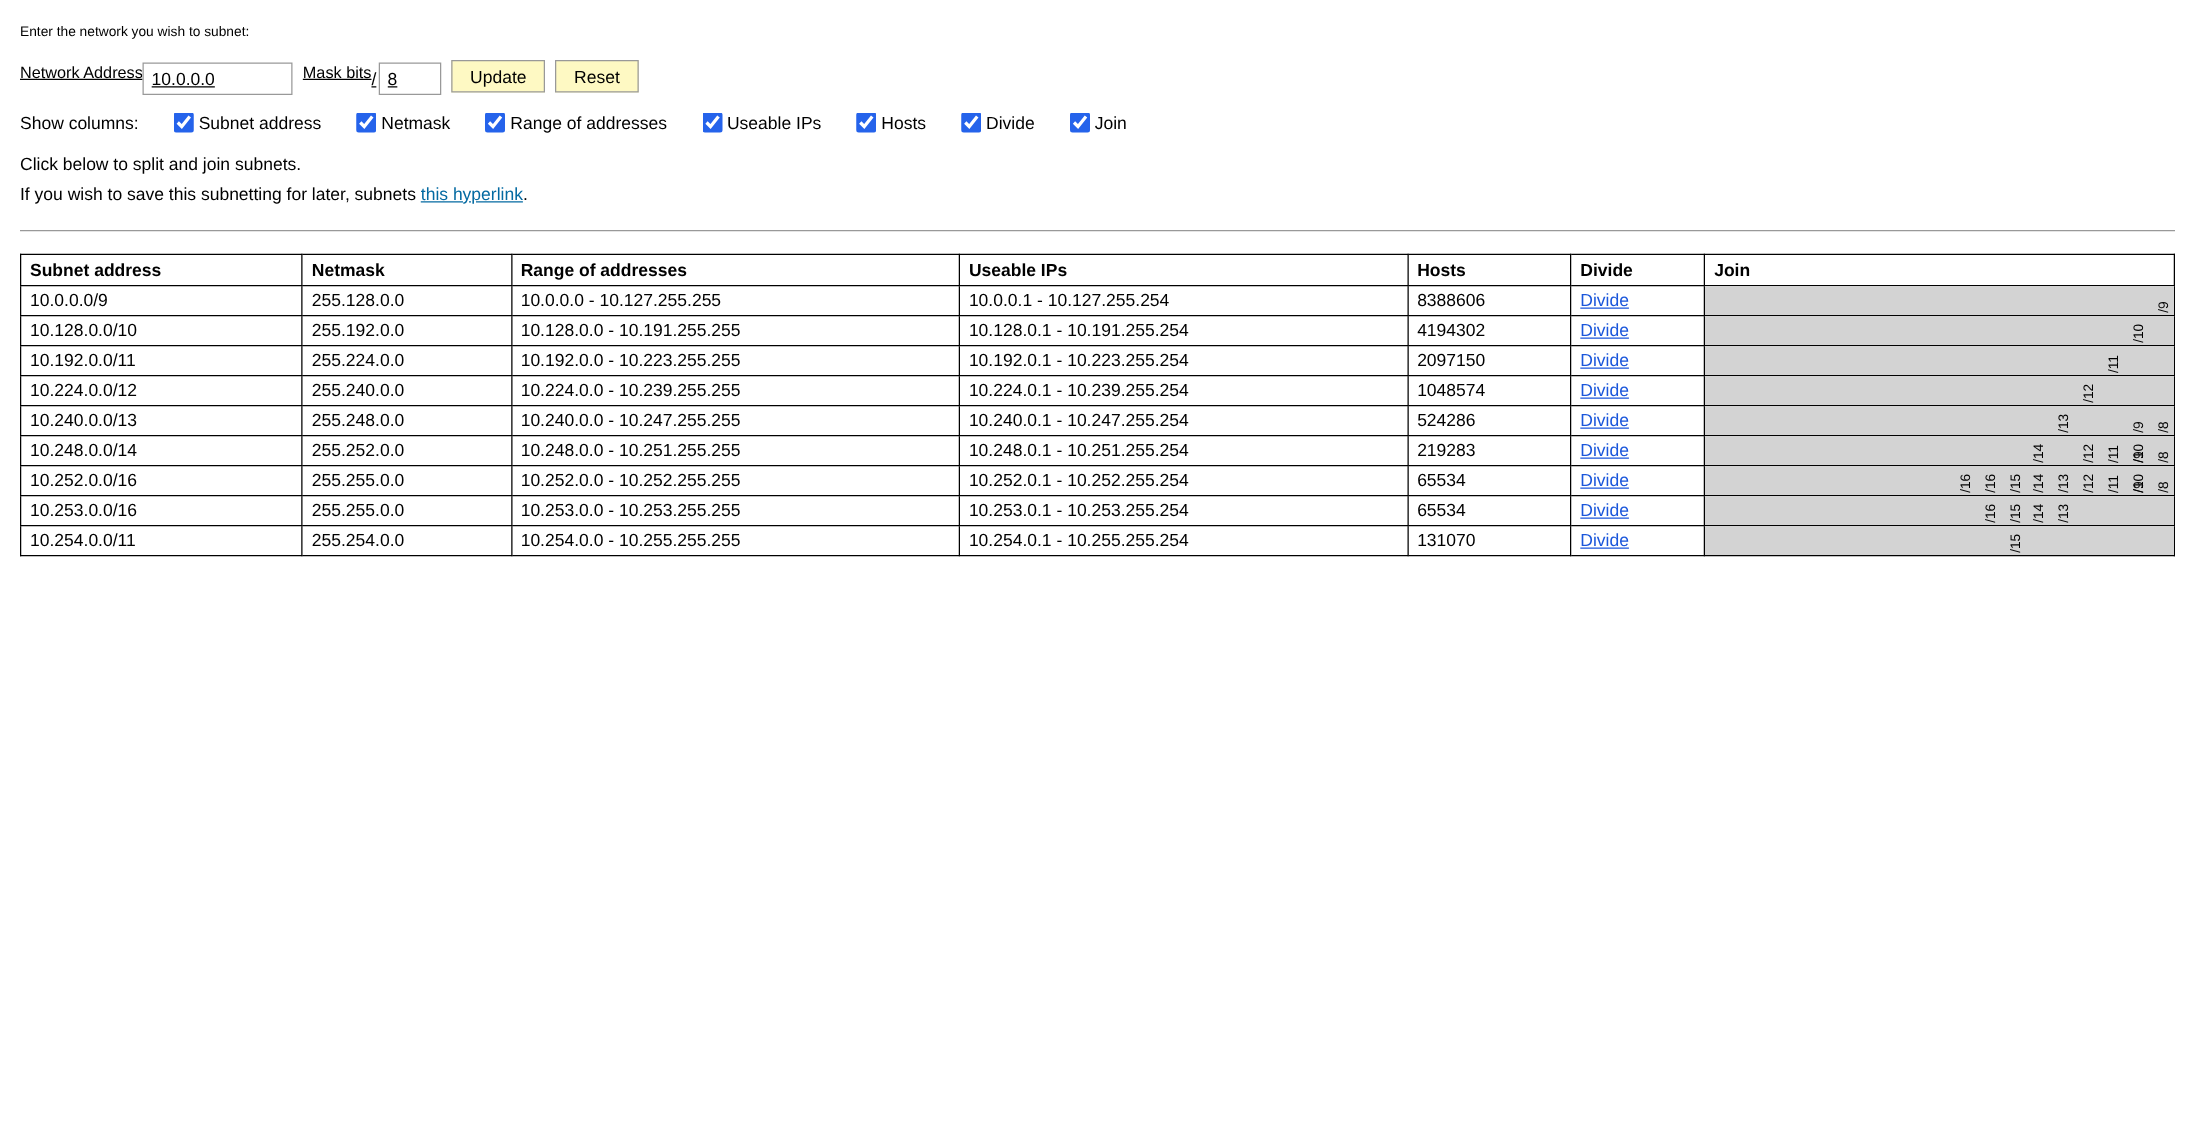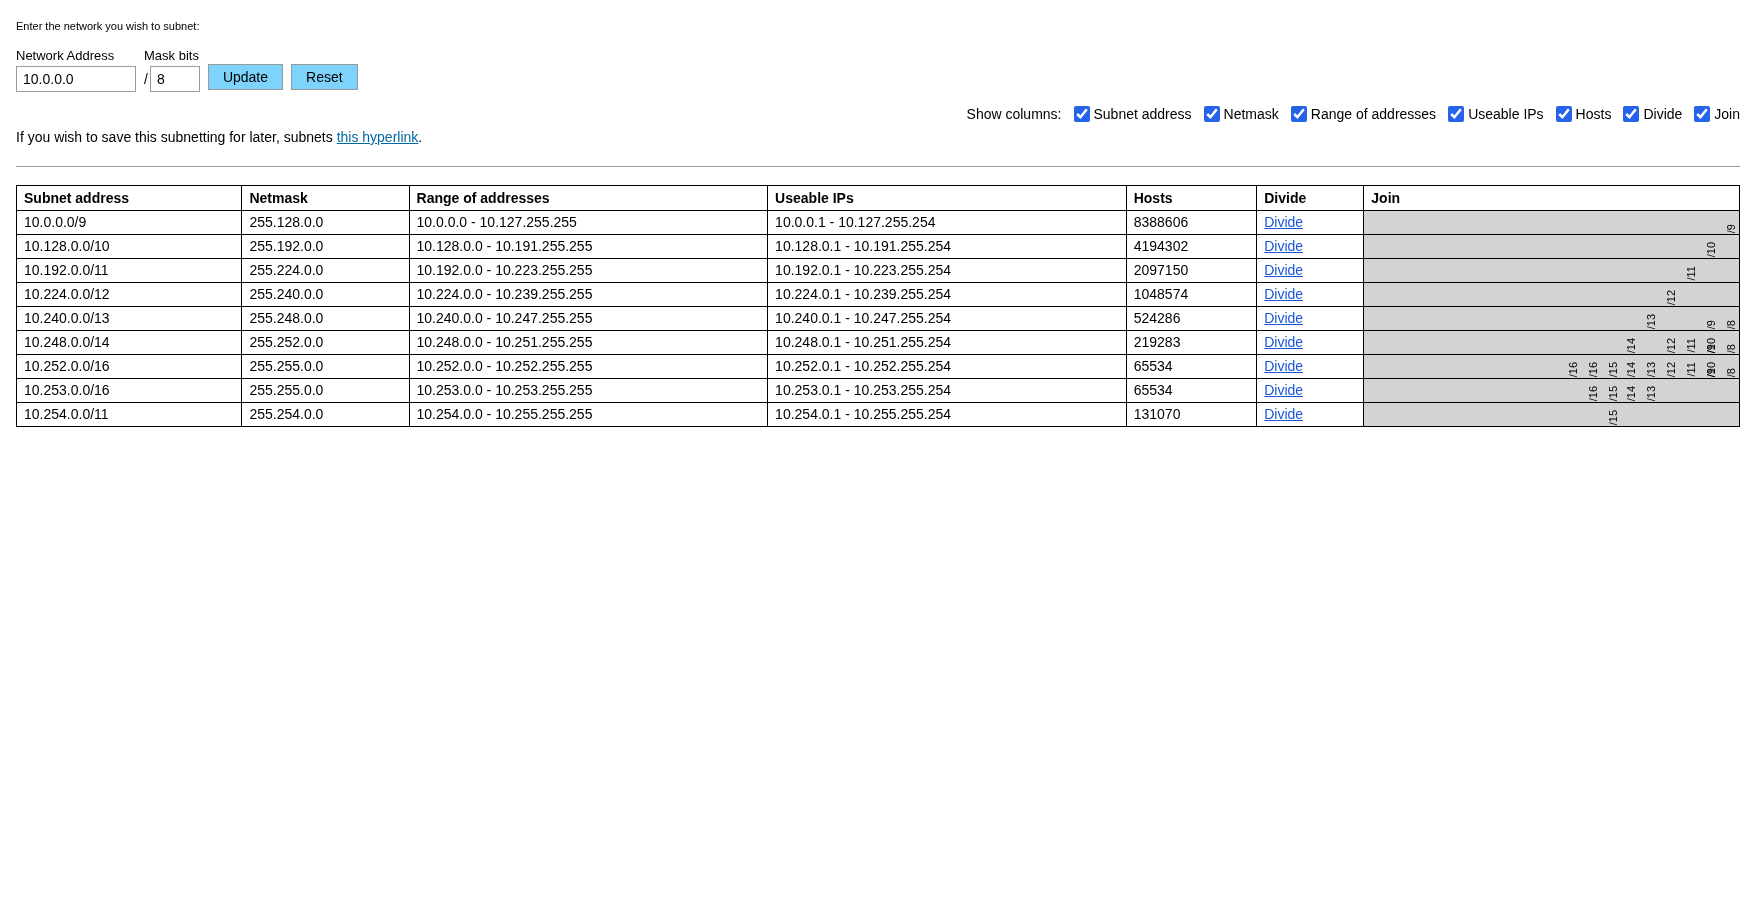--- a/index.html
+++ b/index.html
@@ -5,50 +5,49 @@
     * { box-sizing: border-box; margin: 0; padding: 0; }
     body {
       font-family: Arial, sans-serif;
       font-size: 14px;
       background: #fff;
       color: #000;
       padding: 20px 16px;
     }
     .intro-text { margin-bottom: 16px; font-size: 11px; }
     .form-row { display: flex; align-items: flex-end; gap: 8px; margin-bottom: 14px; }
-    .field-group { display: flex; flex-direction: column; }
+    .field-group { display: flex; flex-direction: row; text-decoration: underline; }
     .field-label { font-size: 13px; margin-bottom: 3px; }
     .network-input {
       border: 1px solid #999;
       padding: 4px 6px;
       font-size: 14px;
       width: 120px;
     }
     .mask-input {
       border: 1px solid #999;
       padding: 4px 6px;
       font-size: 14px;
       width: 50px;
     }
     .btn {
       padding: 4px 14px;
       font-size: 14px;
       border: 1px solid #999;
-      background: #7dd3fc;
+      background: #fef9c3;
       cursor: pointer;
       margin-bottom: 2px;
     }
     .checkboxes-row {
       display: flex;
       align-items: center;
-      gap: 12px;
+      gap: 28px;
       flex-wrap: wrap;
-      margin-bottom: 4px;
-      font-size: 14px;
-      justify-content: flex-end;
+      margin-bottom: 14px;
+      font-size: 14px;
     }
     .checkbox-item { display: flex; align-items: center; gap: 4px; }
     .checkbox-item input[type="checkbox"] { width: 16px; height: 16px; accent-color: #2563eb; }
     .info-text { font-size: 14px; line-height: 1.7; margin-bottom: 10px; }
     .hyperlink { color: #0369a1; text-decoration: underline; cursor: pointer; }
     .divider { border: none; border-top: 1px solid #999; margin: 16px 0 18px 0; }
     .subnet-table {
       border-collapse: collapse;
       width: 100%;
       font-size: 14px;
@@ -116,20 +115,21 @@
     <input type="checkbox" checked="" style=""> 
       <span>Divide</span>
   </label>
   <label class="checkbox-item">
     <input type="checkbox" checked="" style=""> 
       <span>Join</span>
   </label>
 </div>
 
 <div class="info-text">
+  <div>Click below to split and join subnets.</div>
   <div>
     <span>If you wish to save this subnetting for later, subnets </span><a class="hyperlink">this hyperlink</a><span>.</span>
   </div>
 </div>
 
 <hr class="divider">
 
 <table class="subnet-table">
   <thead>
     <tr>

